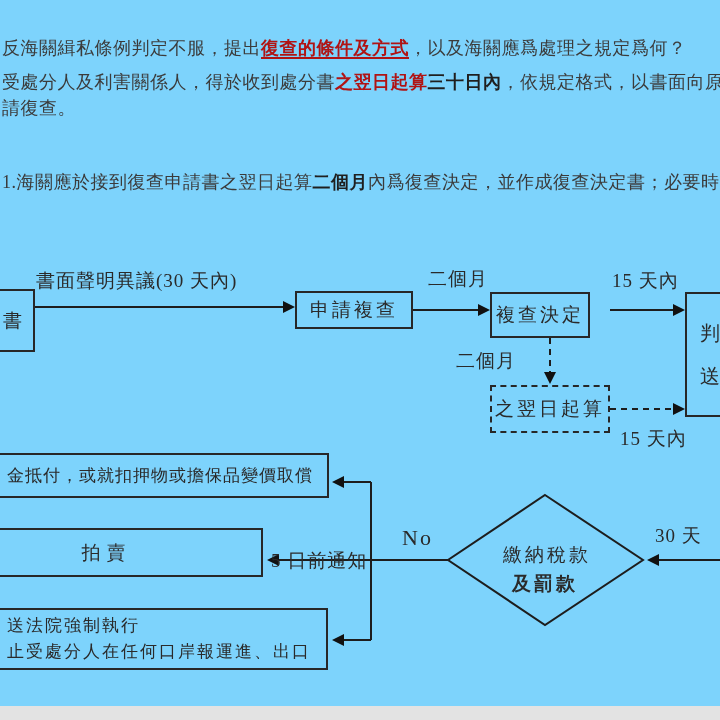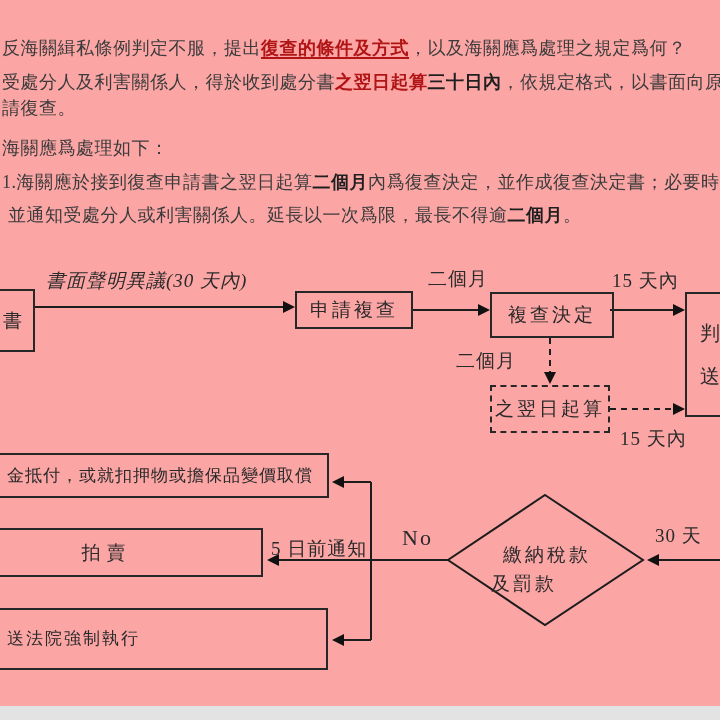--- a/index.html
+++ b/index.html
@@ -1,17 +1,17 @@
 <!DOCTYPE html>
 <html><head>
 <meta charset="utf-8">
 <style>
   html,body{margin:0;padding:0;background:#ffffff;}
   #stage{
-    position:relative;width:720px;height:720px;overflow:hidden;background:#fca5a5;
+    position:relative;width:720px;height:720px;overflow:hidden;background:#7dd3fc;
     font-family:"Liberation Serif","DejaVu Serif",serif;color:#3b3b3b;
   }
   
   .tline{position:absolute;white-space:nowrap;font-size:18px;line-height:24px;letter-spacing:.5px;}
   .seg{color:#3b3b3b;}
   .seg.bold{font-weight:700;color:#1f1f1f;margin-top:48px;}
   .seg.red{color:#b01414;font-weight:700;}
   .seg.red-u{color:#b01414;font-weight:700;text-decoration:underline;text-underline-offset:3px;text-decoration-thickness:2px;}
   
   .fbox{
@@ -32,28 +32,22 @@
 
   <div class="tline" style="left:2px;top:36px;">
     <span class="seg">反海關緝私條例判定不服，提出</span><span class="seg red-u">復查的條件及方式</span><span class="seg">，以及海關應爲處理之規定爲何？</span>
   </div>
   <div class="tline" style="left:2px;top:70px;">
     <span class="seg">受處分人及利害關係人，得於收到處分書</span><span class="seg red">之翌日起算</span><span class="seg bold">三十日內</span><span class="seg">，依規定格式，以書面向原處</span>
   </div>
   <div class="tline" style="left:2px;top:96px;">
     <span class="seg">請復查。</span>
   </div>
-  <div class="tline" style="left:2px;top:136px;">
-    <span class="seg">海關應爲處理如下：</span>
-  </div>
   <div class="tline" style="left:2px;top:170px;">
     <span class="seg">1.海關應於接到復查申請書之翌日起算</span><span class="seg bold">二個月</span><span class="seg">內爲復查決定，並作成復查決定書；必要時，得</span>
-  </div>
-  <div class="tline" style="left:8px;top:203px;">
-    <span class="seg">並通知受處分人或利害關係人。延長以一次爲限，最長不得逾</span><span class="seg bold">二個月</span><span class="seg">。</span>
   </div>
 
   <svg class="connectors" width="720" height="720" viewBox="0 0 720 720">
     <g stroke="#1d1d1d" stroke-width="2" fill="none">
       <line x1="35" y1="307" x2="284" y2="307"></line>
       <line x1="413" y1="310" x2="479" y2="310"></line>
       <line x1="610" y1="310" x2="674" y2="310"></line>
       <line x1="550" y1="338" x2="550" y2="373" stroke-dasharray="6 5"></line>
       <line x1="610" y1="409" x2="674" y2="409" stroke-dasharray="6 5"></line>
       <line x1="278" y1="560" x2="448" y2="560"></line>
@@ -77,21 +71,21 @@
   </svg>
 
   <div class="fbox" style="left:-85px;top:289px;width:120px;height:63px;justify-content:flex-end;padding-right:8px;">
     <span>書</span>
   </div>
 
   <div class="fbox" style="left:295px;top:291px;width:118px;height:38px;">
     <span>申請複查</span>
   </div>
 
-  <div class="fbox" style="left:490px;top:292px;width:124px;height:46px;">
+  <div class="fbox" style="left:490px;top:292px;width:100px;height:46px;">
     <span>複查決定</span>
   </div>
 
   <div class="fbox" style="left:685px;top:292px;width:80px;height:125px;flex-direction:column;align-items:flex-start;justify-content:center;gap:16px;padding-left:13px;font-size:20px;">
     <span>判</span>
     <span>送</span>
   </div>
 
   <div class="fbox dashed" style="left:490px;top:385px;width:120px;height:48px;">
     <span>之翌日起算</span>
@@ -100,29 +94,30 @@
   <div class="fbox" style="left:-60px;top:453px;width:389px;height:45px;justify-content:flex-start;padding-left:65px;font-size:17px;letter-spacing:1px;">
     <span>金抵付，或就扣押物或擔保品變價取償</span>
   </div>
 
   <div class="fbox" style="left:-50px;top:528px;width:313px;height:49px;letter-spacing:6px;">
     <span>拍賣</span>
   </div>
 
   <div class="fbox" style="left:-40px;top:608px;width:368px;height:62px;flex-direction:column;align-items:flex-start;justify-content:center;gap:2px;padding-left:45px;font-size:17px;letter-spacing:2px;line-height:24px;">
     <span>送法院強制執行</span>
+    <span>止受處分人在任何口岸報運進、出口</span>
   </div>
 
   <div class="diamond-text" style="left:503px;top:542px;">繳納稅款</div>
-  <div class="diamond-text" style="left:491px;top:571px;">及罰款</div>
+  <div class="diamond-text" style="left:512px;top:571px;font-weight:bold;">及罰款</div>
 
-  <div class="flabel" style="left:46px;top:268px;font-style:italic;">書面聲明異議(30 天內)</div>
+  <div class="flabel" style="left:36px;top:268px;">書面聲明異議(30 天內)</div>
   <div class="flabel" style="left:428px;top:266px;">二個月</div>
   <div class="flabel" style="left:612px;top:268px;">15 天內</div>
   <div class="flabel" style="left:456px;top:348px;">二個月</div>
   <div class="flabel" style="left:620px;top:426px;">15 天內</div>
   <div class="flabel" style="left:402px;top:525px;font-size:22px;letter-spacing:2px;">No</div>
-  <div class="flabel" style="left:271px;top:536px;">5 日前通知</div>
+  <div class="flabel" style="left:271px;top:548px;">5 日前通知</div>
   <div class="flabel" style="left:655px;top:523px;">30 天</div>
 
   <div class="page-edge"></div>
 
 </div>
 
 </body></html>

